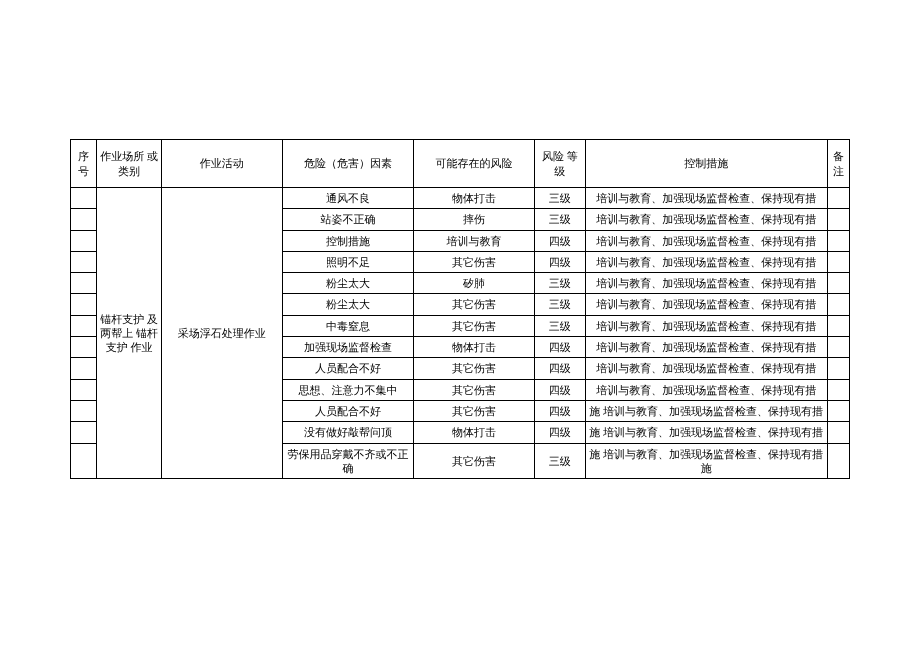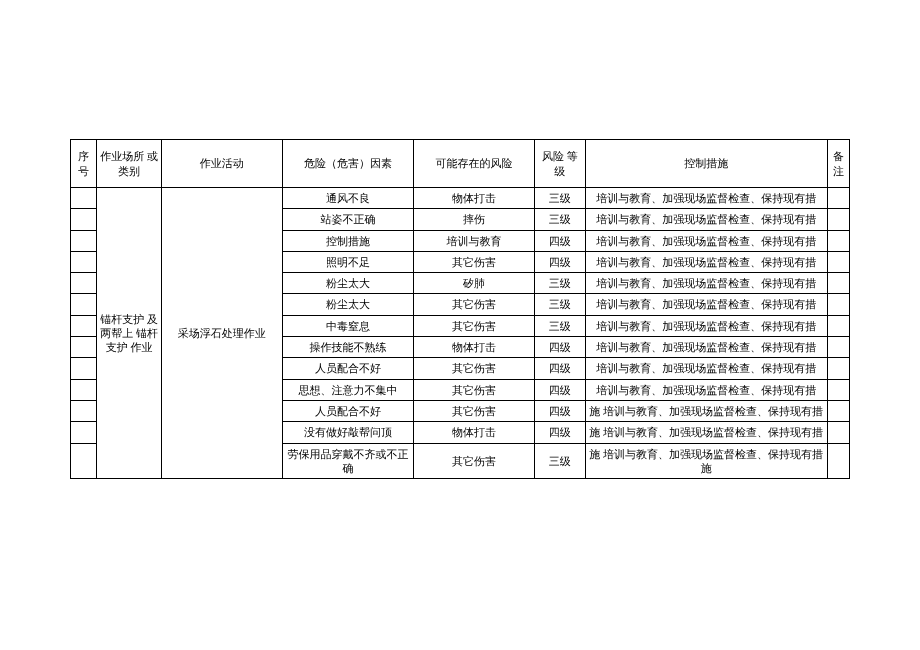--- a/index.html
+++ b/index.html
@@ -119,21 +119,21 @@
       <tr>
         <td></td>
         <td>中毒窒息</td>
         <td>其它伤害</td>
         <td>三级</td>
         <td class="small">培训与教育、加强现场监督检查、保持现有措</td>
         <td></td>
       </tr>
       <tr>
         <td></td>
-        <td>操作技能不熟练</td>
+        <td>加强现场监督检查</td>
         <td>物体打击</td>
         <td>四级</td>
         <td class="small">培训与教育、加强现场监督检查、保持现有措</td>
         <td></td>
       </tr>
       <tr>
         <td></td>
         <td>人员配合不好</td>
         <td>其它伤害</td>
         <td>四级</td>

